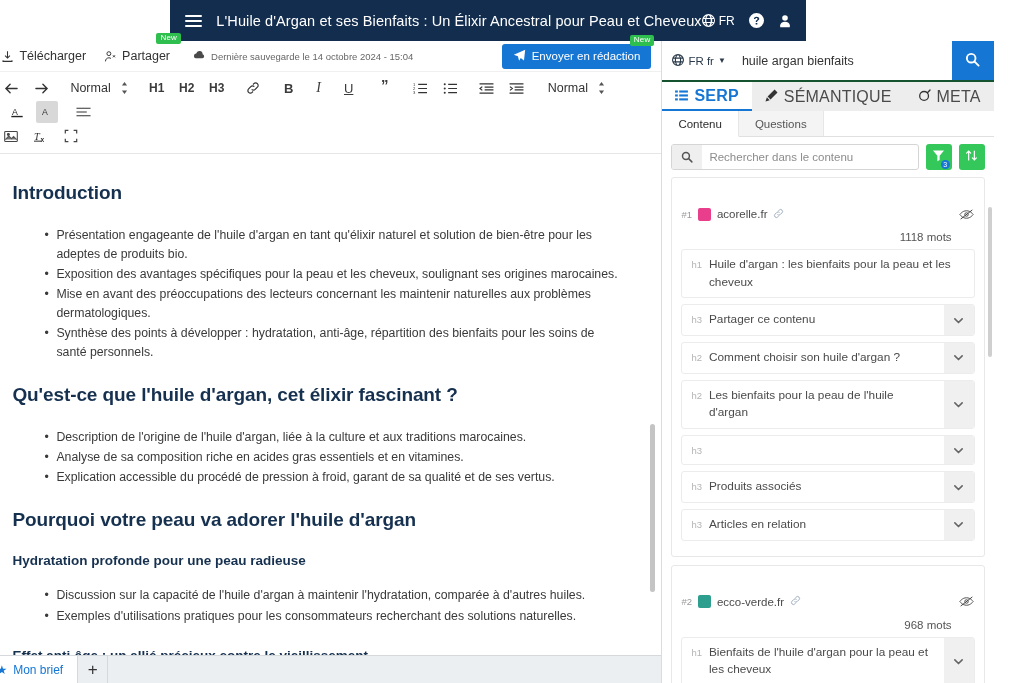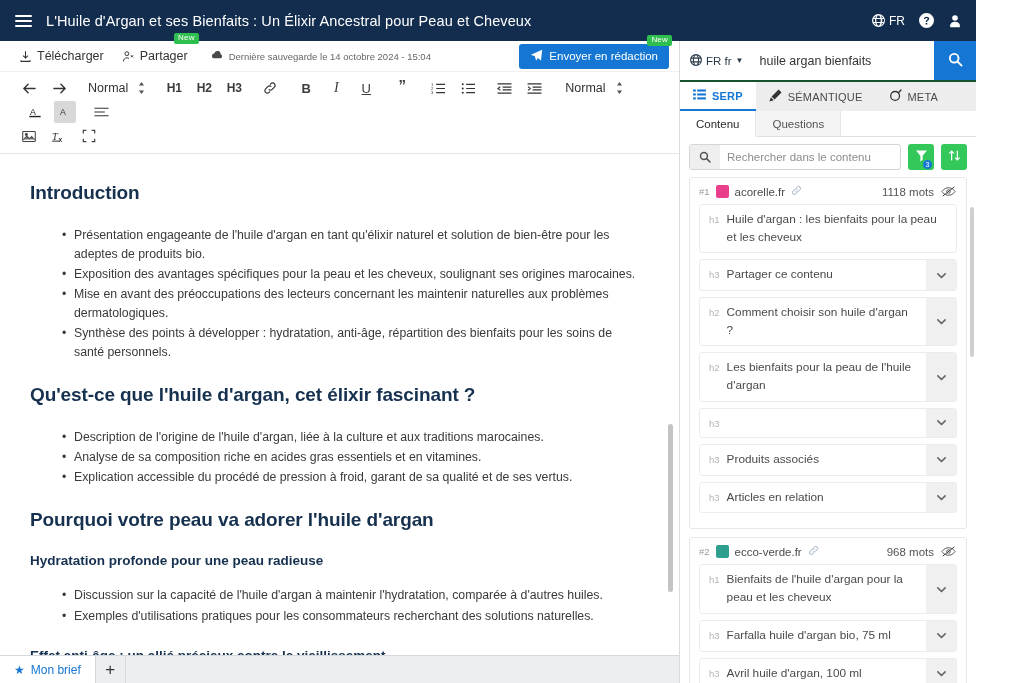--- a/index.html
+++ b/index.html
@@ -2,21 +2,21 @@
 <html><head>
 <meta charset="utf-8">
 <style>
   * { box-sizing: border-box; margin: 0; padding: 0; }
   html, body {
     width: 1025px; height: 683px;
     font-family: "Liberation Sans", sans-serif;
     background: #ffffff;
     overflow: hidden;
   }
-  #app { position: relative; width: 976px; height: 683px; display: flex; flex-direction: column; }
+  #app { position: relative; width: 976px; height: 683px; display: flex; flex-direction: column; align-items: center; }
 
   
   .topbar {
     height: 41px; background: #132d4e; color: #fff;
     display: flex; align-items: center; flex: 0 0 41px;
   }
   .burger {
     width: 46px; display: flex; flex-direction: column; align-items: center;
     justify-content: center; gap: 3px; cursor: pointer; height: 41px;
   }
@@ -94,21 +94,21 @@
 
   
   .rightpane { flex: 1; display: flex; flex-direction: column; background: #fff; min-width: 0; }
   .rp-search { display: flex; align-items: stretch; height: 41px; border-bottom: 2px solid #14532d; flex: 0 0 41px; }
   .lang-sel { display: flex; align-items: center; gap: 4px; padding: 0 8px 0 10px; font-size: 11.5px; color: #2b3a4a; cursor: pointer; white-space: nowrap; }
   .lang-sel .caret { font-size: 8px; }
   .rp-q { flex: 1; border: none; outline: none; font-size: 12.5px; color: #333; padding: 0 8px; font-family: inherit; background: #fff; }
   .rp-go { width: 42px; background: #1576d4; border: none; cursor: pointer; display: flex; align-items: center; justify-content: center; }
 
   .rp-tabs { display: flex; height: 29px; background: #ededed; flex: 0 0 29px; }
-  .rp-tab { display: flex; align-items: center; gap: 6px; padding: 0 13px; font-size: 11px; color: #4a4a4a;
+  .rp-tab { display: flex; align-items: center; gap: 6px; padding: 0 13px; font-size: 16px; color: #4a4a4a;
             cursor: pointer; letter-spacing: .2px; position: relative; }
   .rp-tab.active { background: #fff; color: #1576d4; font-weight: bold; border-bottom: 2px solid #1576d4; }
   .rp-subtabs { display: flex; height: 26px; background: #fff; border-bottom: 1px solid #e0e0e0; flex: 0 0 26px; }
   .rp-sub { display: flex; align-items: center; padding: 0 16px; font-size: 11.5px; color: #555; cursor: pointer; background: #f4f4f4; border-right: 1px solid #e6e6e6; }
   .rp-sub.active { background: #fff; color: #2b2b2b; border-bottom: 1px solid #fff; margin-bottom: -1px; }
 
   .rp-filter { display: flex; align-items: center; gap: 7px; padding: 7px 9px; flex: 0 0 auto; }
   .filt-input {
     flex: 1; display: flex; align-items: center; gap: 0; border: 1px solid #d5d5d5;
     border-radius: 3px; height: 26px; overflow: hidden; background: #fff;
@@ -119,21 +119,21 @@
   .gbtn { width: 26px; height: 26px; background: #34c759; border-radius: 3px; display: flex; align-items: center; justify-content: center; cursor: pointer; position: relative; }
   .gbtn .cnt { position: absolute; bottom: 1px; right: 2px; background: #1576d4; color: #fff; font-size: 7px;
                border-radius: 50%; width: 9px; height: 9px; display: flex; align-items: center; justify-content: center; line-height: 1; }
 
   .results { flex: 1; overflow: hidden; position: relative; padding: 0 9px 0 9px; }
   .res-card { border: 1px solid #e8e8e8; border-radius: 3px; margin-bottom: 8px; background: #fff; }
   .res-head { display: flex; align-items: center; gap: 6px; padding: 7px 9px 6px; font-size: 11.5px; color: #4b4b4b; }
   .rank { font-size: 9.5px; color: #9a9a9a; }
   .fav { width: 13px; height: 13px; border-radius: 2px; display: flex; align-items: center; justify-content: center; flex: 0 0 13px; }
   .domain { color: #4b4b4b; }
-  .res-words { margin-left: auto; font-size: 11.5px; color: #555; }
+  .res-words { margin-left: auto; font-size: 11.5px; color: #555; margin-top: 46px; }
   .eye { width: 17px; display: flex; align-items: center; justify-content: center; cursor: pointer; }
   .hlist { padding: 0 9px 9px; }
   .hrow {
     display: flex; align-items: stretch; border: 1px solid #ececec; border-radius: 3px;
     margin-bottom: 6px; min-height: 28px; overflow: hidden; background: #fff;
   }
   .htext { flex: 1; display: flex; align-items: center; gap: 7px; padding: 6px 9px; font-size: 11.8px; color: #4a4a4a; line-height: 1.5; }
   .htag { color: #b4b4b4; font-size: 9.5px; flex: 0 0 auto; align-self: flex-start; margin-top: 2px; }
   .hchev { width: 30px; background: #f0f0f0; display: flex; align-items: center; justify-content: center; cursor: pointer; flex: 0 0 30px; }
   .hrow.nochev .htext { padding-right: 9px; }

